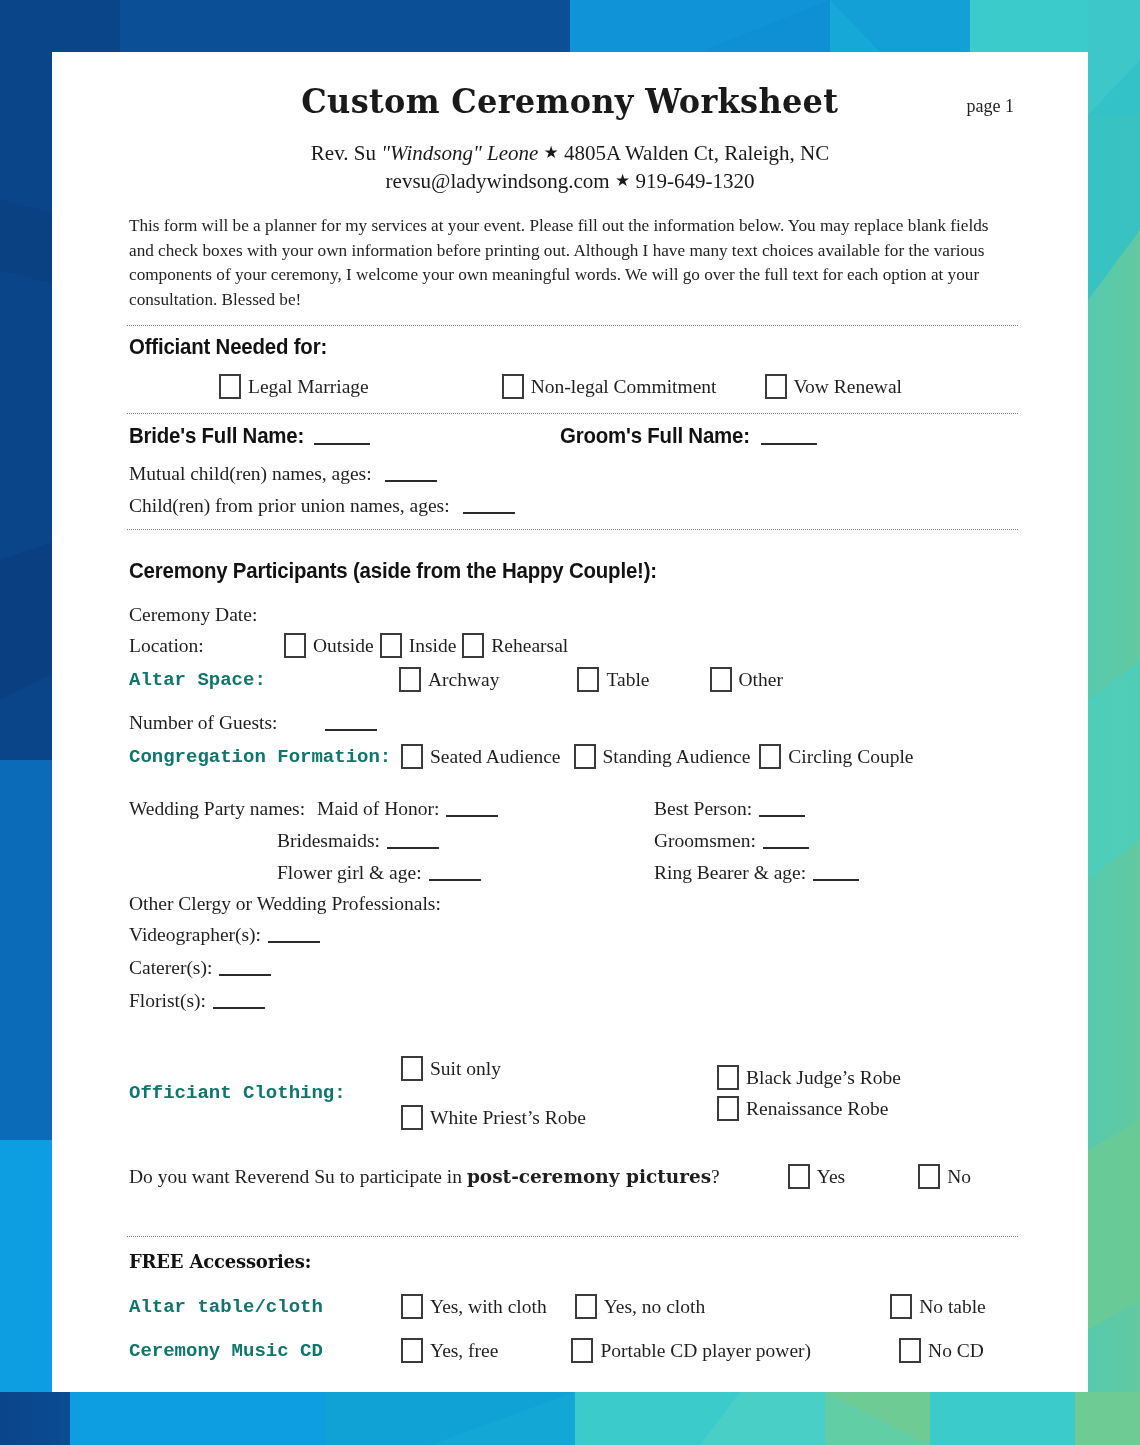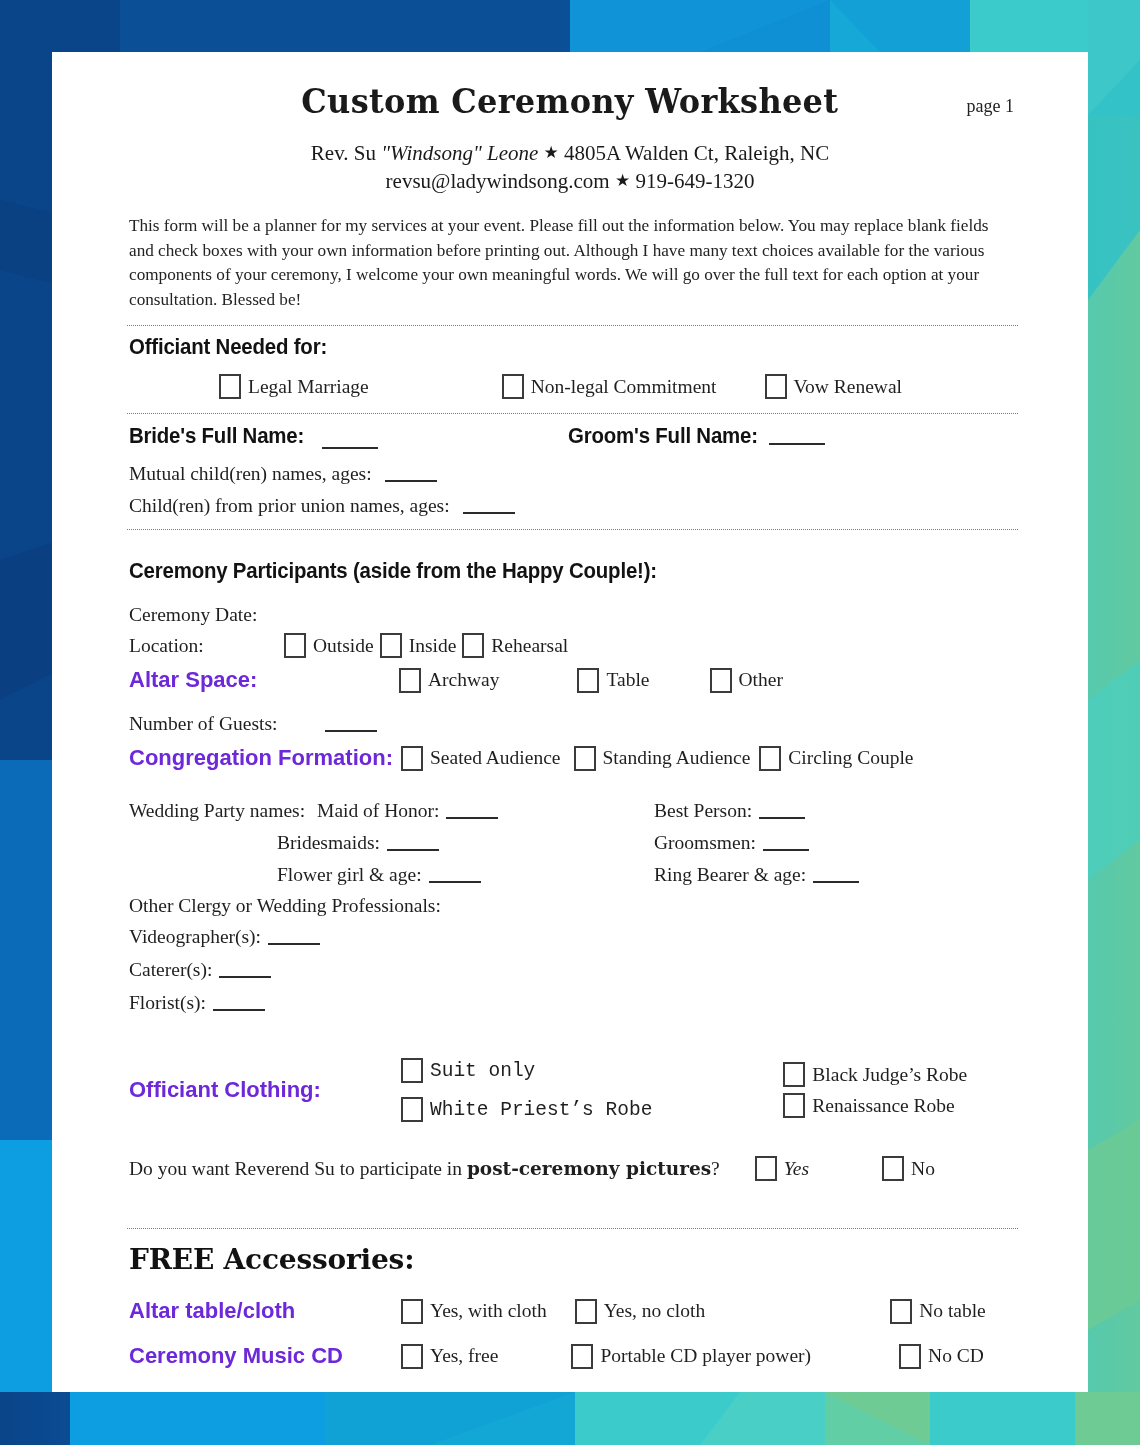--- a/index.html
+++ b/index.html
@@ -95,24 +95,24 @@
     font-family: "DejaVu Serif", serif;
     font-weight: bold;
     font-size: 21px;
     color: #121212;
     letter-spacing: -0.2px;
   }
 
   .row { display: flex; align-items: center; }
   .txt { font-size: 19.5px; color: #1f1f1f; white-space: nowrap; }
   .txt-b {
-    font-family: Liberation Sans, sans-serif;
+    font-family: Liberation Mono, monospace;
     font-weight: bold;
-    font-size: 22px;
-    color: #6d28d9;
+    font-size: 19px;
+    color: #0f766e;
     white-space: nowrap;
   }
 
   
   .cb {
     display: inline-block;
     width: 22px;
     height: 25px;
     border: 2.6px solid #3b3b3b;
     background: #fff;
@@ -221,21 +221,21 @@
         <div class="cb-wrap" style="margin-left:48px;">
           <span class="cb"></span>
           <span class="txt">Vow Renewal</span>
         </div>
       </div>
     </div>
 
     <div class="dotted" style="margin-top:14px;"></div>
     <div class="sect" style="margin-top:10px;">
       <div class="row">
-        <div class="cb-wrap" style="gap:8px;align-items:flex-end;">
+        <div class="cb-wrap" style="gap:0;">
           <span class="head-sans">Bride's Full Name:</span>
           <span class="blank" style="width:56px;margin-left:1px;"></span>
         </div>
         <div class="cb-wrap" style="gap:0;margin-left:190px;">
           <span class="head-sans">Groom's Full Name:</span>
           <span class="blank" style="width:56px;margin-left:1px;"></span>
         </div>
       </div>
 
       <div class="cb-wrap" style="margin-top:14px;">
@@ -358,21 +358,21 @@
             <span class="txt">Florist(s):</span>
             <span class="blank"></span>
           </div>
         </div>
       </div>
     </div>
 
     <div class="sect" style="margin-top:44px;">
       <div class="row">
         <span class="txt-b" style="width:272px;">Officiant Clothing:</span>
-        <div style="display:flex;flex-direction:column;gap:14px;font-family:Liberation Mono, monospace;">
+        <div style="display:flex;flex-direction:column;gap:24px;">
           <div class="cb-wrap">
             <span class="cb"></span>
             <span class="txt">Suit only</span>
           </div>
           <div class="cb-wrap">
             <span class="cb"></span>
             <span class="txt">White Priest’s Robe</span>
           </div>
         </div>
         <div style="display:flex;flex-direction:column;gap:6px;margin-left:131px;">
@@ -382,34 +382,34 @@
           </div>
           <div class="cb-wrap">
             <span class="cb"></span>
             <span class="txt">Renaissance Robe</span>
           </div>
         </div>
       </div>
 
       <div class="row" style="margin-top:34px;">
         <span class="txt"><span>Do you want Reverend Su to participate in </span><b style="font-family:'DejaVu Serif',serif;font-size:18.5px;">post-ceremony pictures</b><span>?</span></span>
-        <div class="cb-wrap" style="margin-left:35px;font-style:italic;">
+        <div class="cb-wrap" style="margin-left:68px;">
           <span class="cb"></span>
           <span class="txt">Yes</span>
         </div>
         <div class="cb-wrap" style="margin-left:73px;">
           <span class="cb"></span>
           <span class="txt">No</span>
         </div>
       </div>
     </div>
 
     <div class="dotted" style="margin-top:47px;"></div>
     <div class="sect" style="margin-top:14px;">
-      <div class="head-serif" style="font-size:28px;">FREE Accessories:</div>
+      <div class="head-serif" style="font-size:18px;">FREE Accessories:</div>
 
       <div class="row" style="margin-top:22px;">
         <span class="txt-b" style="width:272px;">Altar table/cloth</span>
         <div class="cb-wrap">
           <span class="cb"></span>
           <span class="txt">Yes, with cloth</span>
         </div>
         <div class="cb-wrap" style="margin-left:28px;">
           <span class="cb"></span>
           <span class="txt">Yes, no cloth</span>

